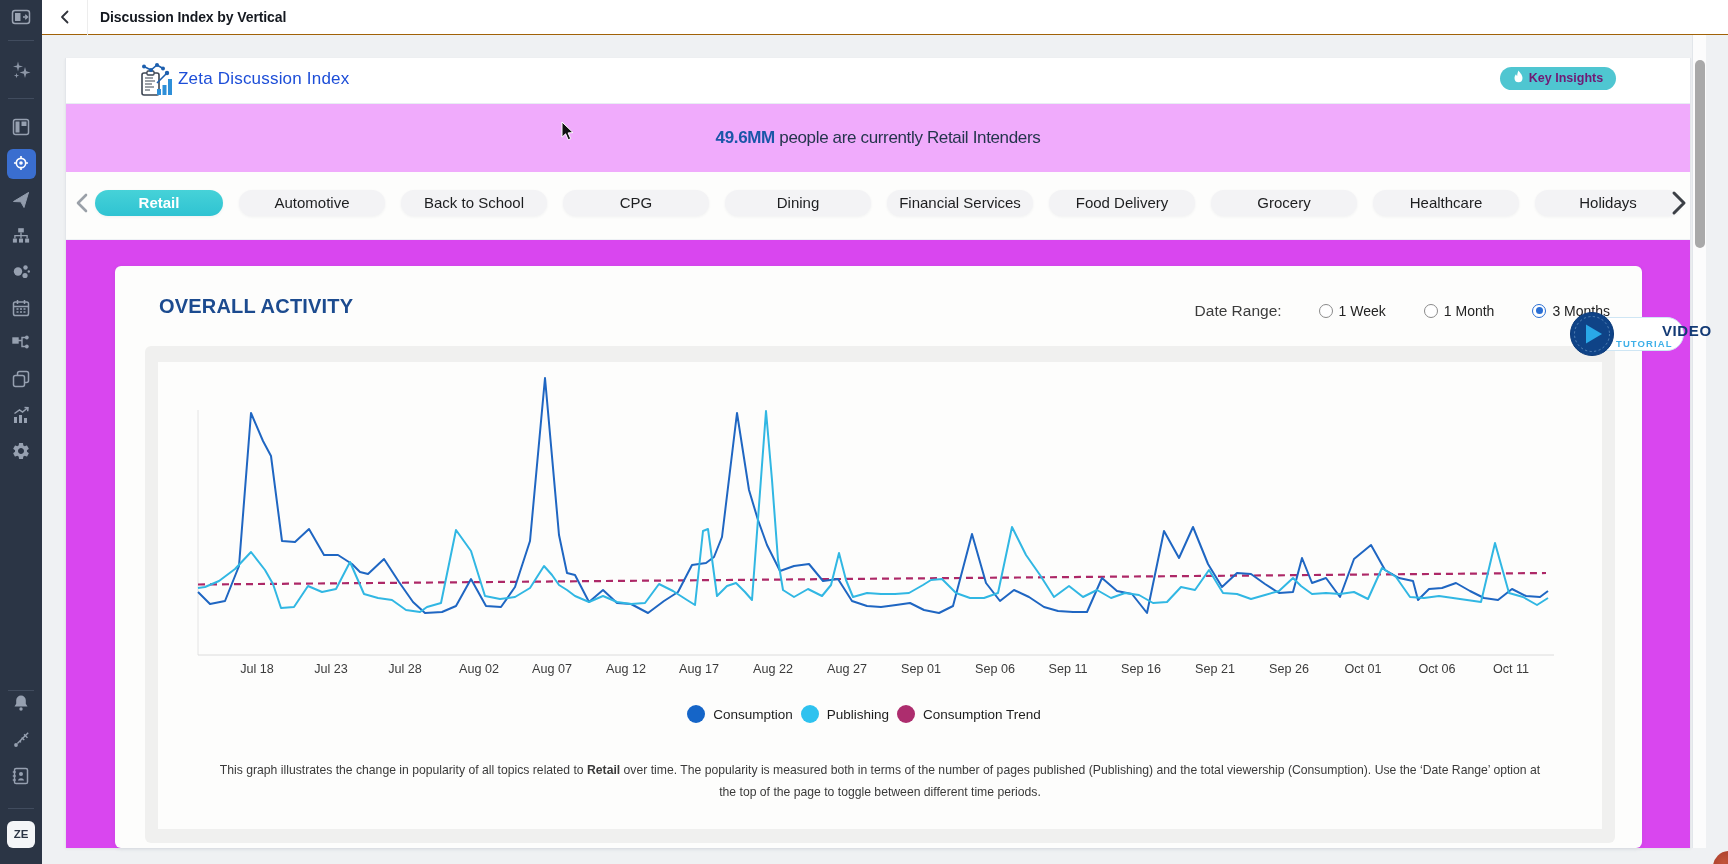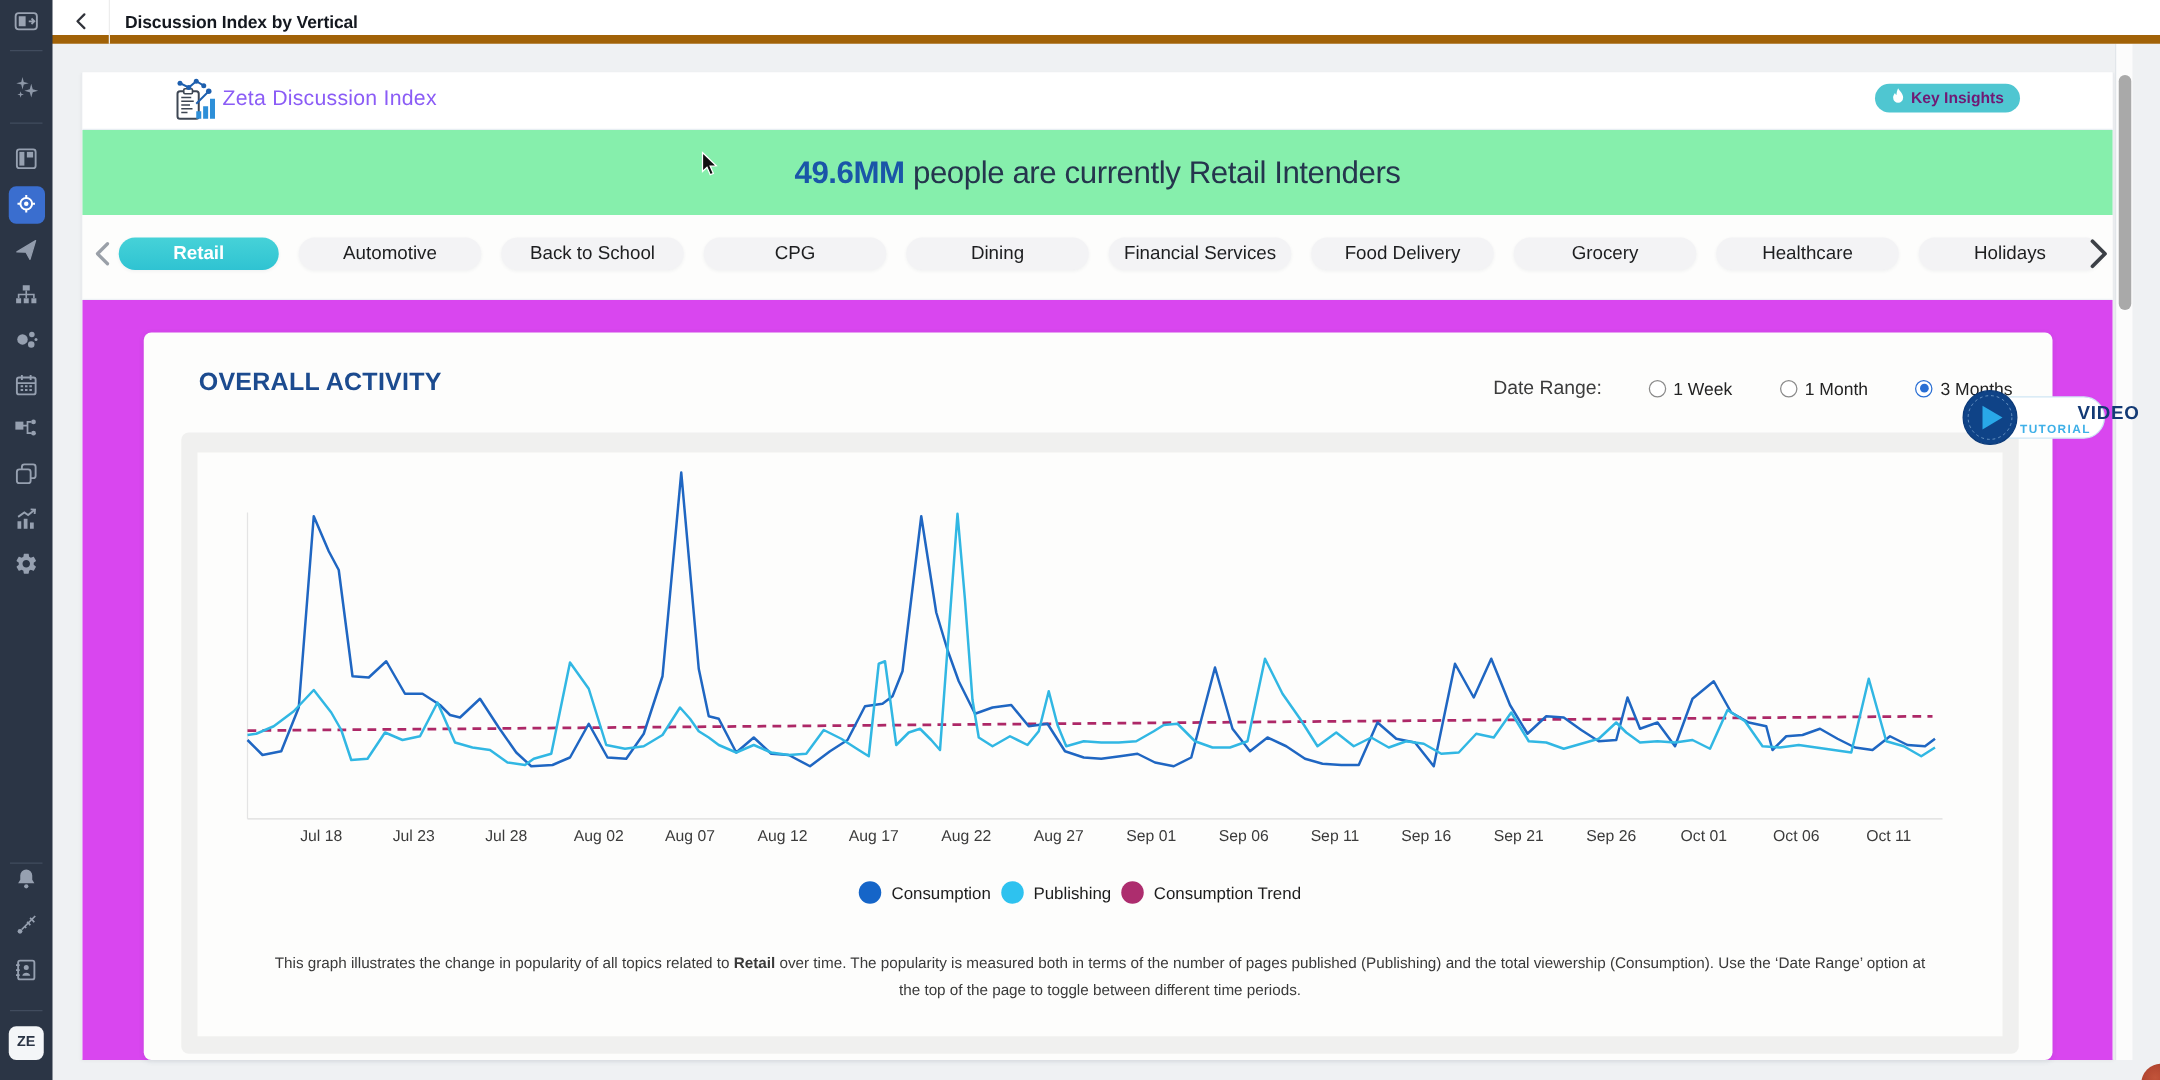--- a/index.html
+++ b/index.html
@@ -1,38 +1,38 @@
 <!DOCTYPE html>
 <html><head>
 <meta charset="utf-8">
 <style>
   * { margin:0; padding:0; box-sizing:border-box; }
   html,body { width:1728px; height:864px; overflow:hidden; }
   body { font-family:"Liberation Sans", sans-serif; background:#eff1f3; position:relative; }
 
   
-  .topbar { position:absolute; left:0; top:0; width:1728px; height:35px; background:#fff; border-bottom:7px solid #a16207; z-index:5; }
+  .topbar { position:absolute; left:0; top:0; width:1728px; height:35px; background:#fff; border-bottom:1px solid #a16207; z-index:5; }
   .backbox { position:absolute; left:42px; top:0; width:46px; height:35px; border-right:1px solid #ededed; }
   .backbox svg { position:absolute; left:15px; top:9px; }
   .tb-title { position:absolute; left:100px; top:0; height:35px; line-height:35px; font-size:14px; letter-spacing:-0.1px; font-weight:bold; color:#14181f; }
 
   
   .sidebar { position:absolute; left:0; top:0; width:42px; height:864px; background:#2b3545; z-index:10; }
   .sb-ic { position:absolute; left:11px; width:20px; height:20px; }
   .sb-div { position:absolute; left:8px; width:26px; border-top:1px solid #414c5e; }
   .sb-sel { position:absolute; left:7px; top:149px; width:29px; height:30px; background:#3a6ecf; border-radius:6px; }
   .sb-sel svg { position:absolute; left:5px; top:5px; }
   .ze { position:absolute; left:7px; top:821px; width:28px; height:27px; background:#f4f6f8; border-radius:6px; text-align:center; line-height:27px; font-size:11.5px; font-weight:bold; color:#2b3545; }
 
   
   .panel { position:absolute; left:65px; top:58px; width:1626px; height:790px; background:#fff; border:1px solid #e3e6ea; border-top:none; box-shadow:0 1px 3px rgba(0,0,0,.05); }
   .hdr { position:absolute; left:0; top:0; width:100%; height:46px; background:#fff; border-bottom:1px solid #e8eef3; }
-  .logotxt { position:absolute; left:112px; top:11px; font-size:17px; color:#8b5cf6; letter-spacing:.2px; }
+  .logotxt { position:absolute; left:112px; top:11px; font-size:17px; color:#1d4ed8; letter-spacing:.2px; }
   .keyins { position:absolute; left:1434px; top:9px; width:116px; height:23px; background:#4fc6d1; border-radius:12px; color:#701a75; font-size:12.5px; font-weight:bold; text-align:center; line-height:23px; }
-  .banner { position:absolute; left:0; top:46px; width:100%; height:68px; background:#86efac; text-align:center; line-height:68px; font-size:25px; letter-spacing:-0.35px; color:#25354d; }
+  .banner { position:absolute; left:0; top:46px; width:100%; height:68px; background:#f0abfc; text-align:center; line-height:68px; font-size:17px; letter-spacing:-0.35px; color:#25354d; }
   .banner b { color:#1a56a8; }
   .tabs { position:absolute; left:0; top:114px; width:100%; height:68px; background:#fdfdfc; border-bottom:1px solid #eef1f5; }
   .pill { position:absolute; top:18px; height:26px; border-radius:13px; background:#f3f3f5; font-size:15px; color:#1d1e20; text-align:center; line-height:26px; box-shadow:0 1px 3px rgba(40,50,70,.06); }
   .pill.sel { background:linear-gradient(180deg,#46d2d8,#2fc3d2); color:#fff; font-weight:bold; }
   .content { position:absolute; left:0; top:182px; width:100%; height:608px; background:#d946ef; }
 
   
   .card { position:absolute; left:49px; top:26px; width:1527px; height:582px; background:#fdfdfc; border-radius:6px; box-shadow:0 1px 4px rgba(60,80,120,.10); }
   .ca-title { position:absolute; left:44px; top:29px; font-size:20px; font-weight:bold; color:#1c4b8f; letter-spacing:.2px; }
   .daterange { position:absolute; right:32px; top:36px; font-size:15.5px; color:#3c3c3c; display:flex; align-items:center; }

